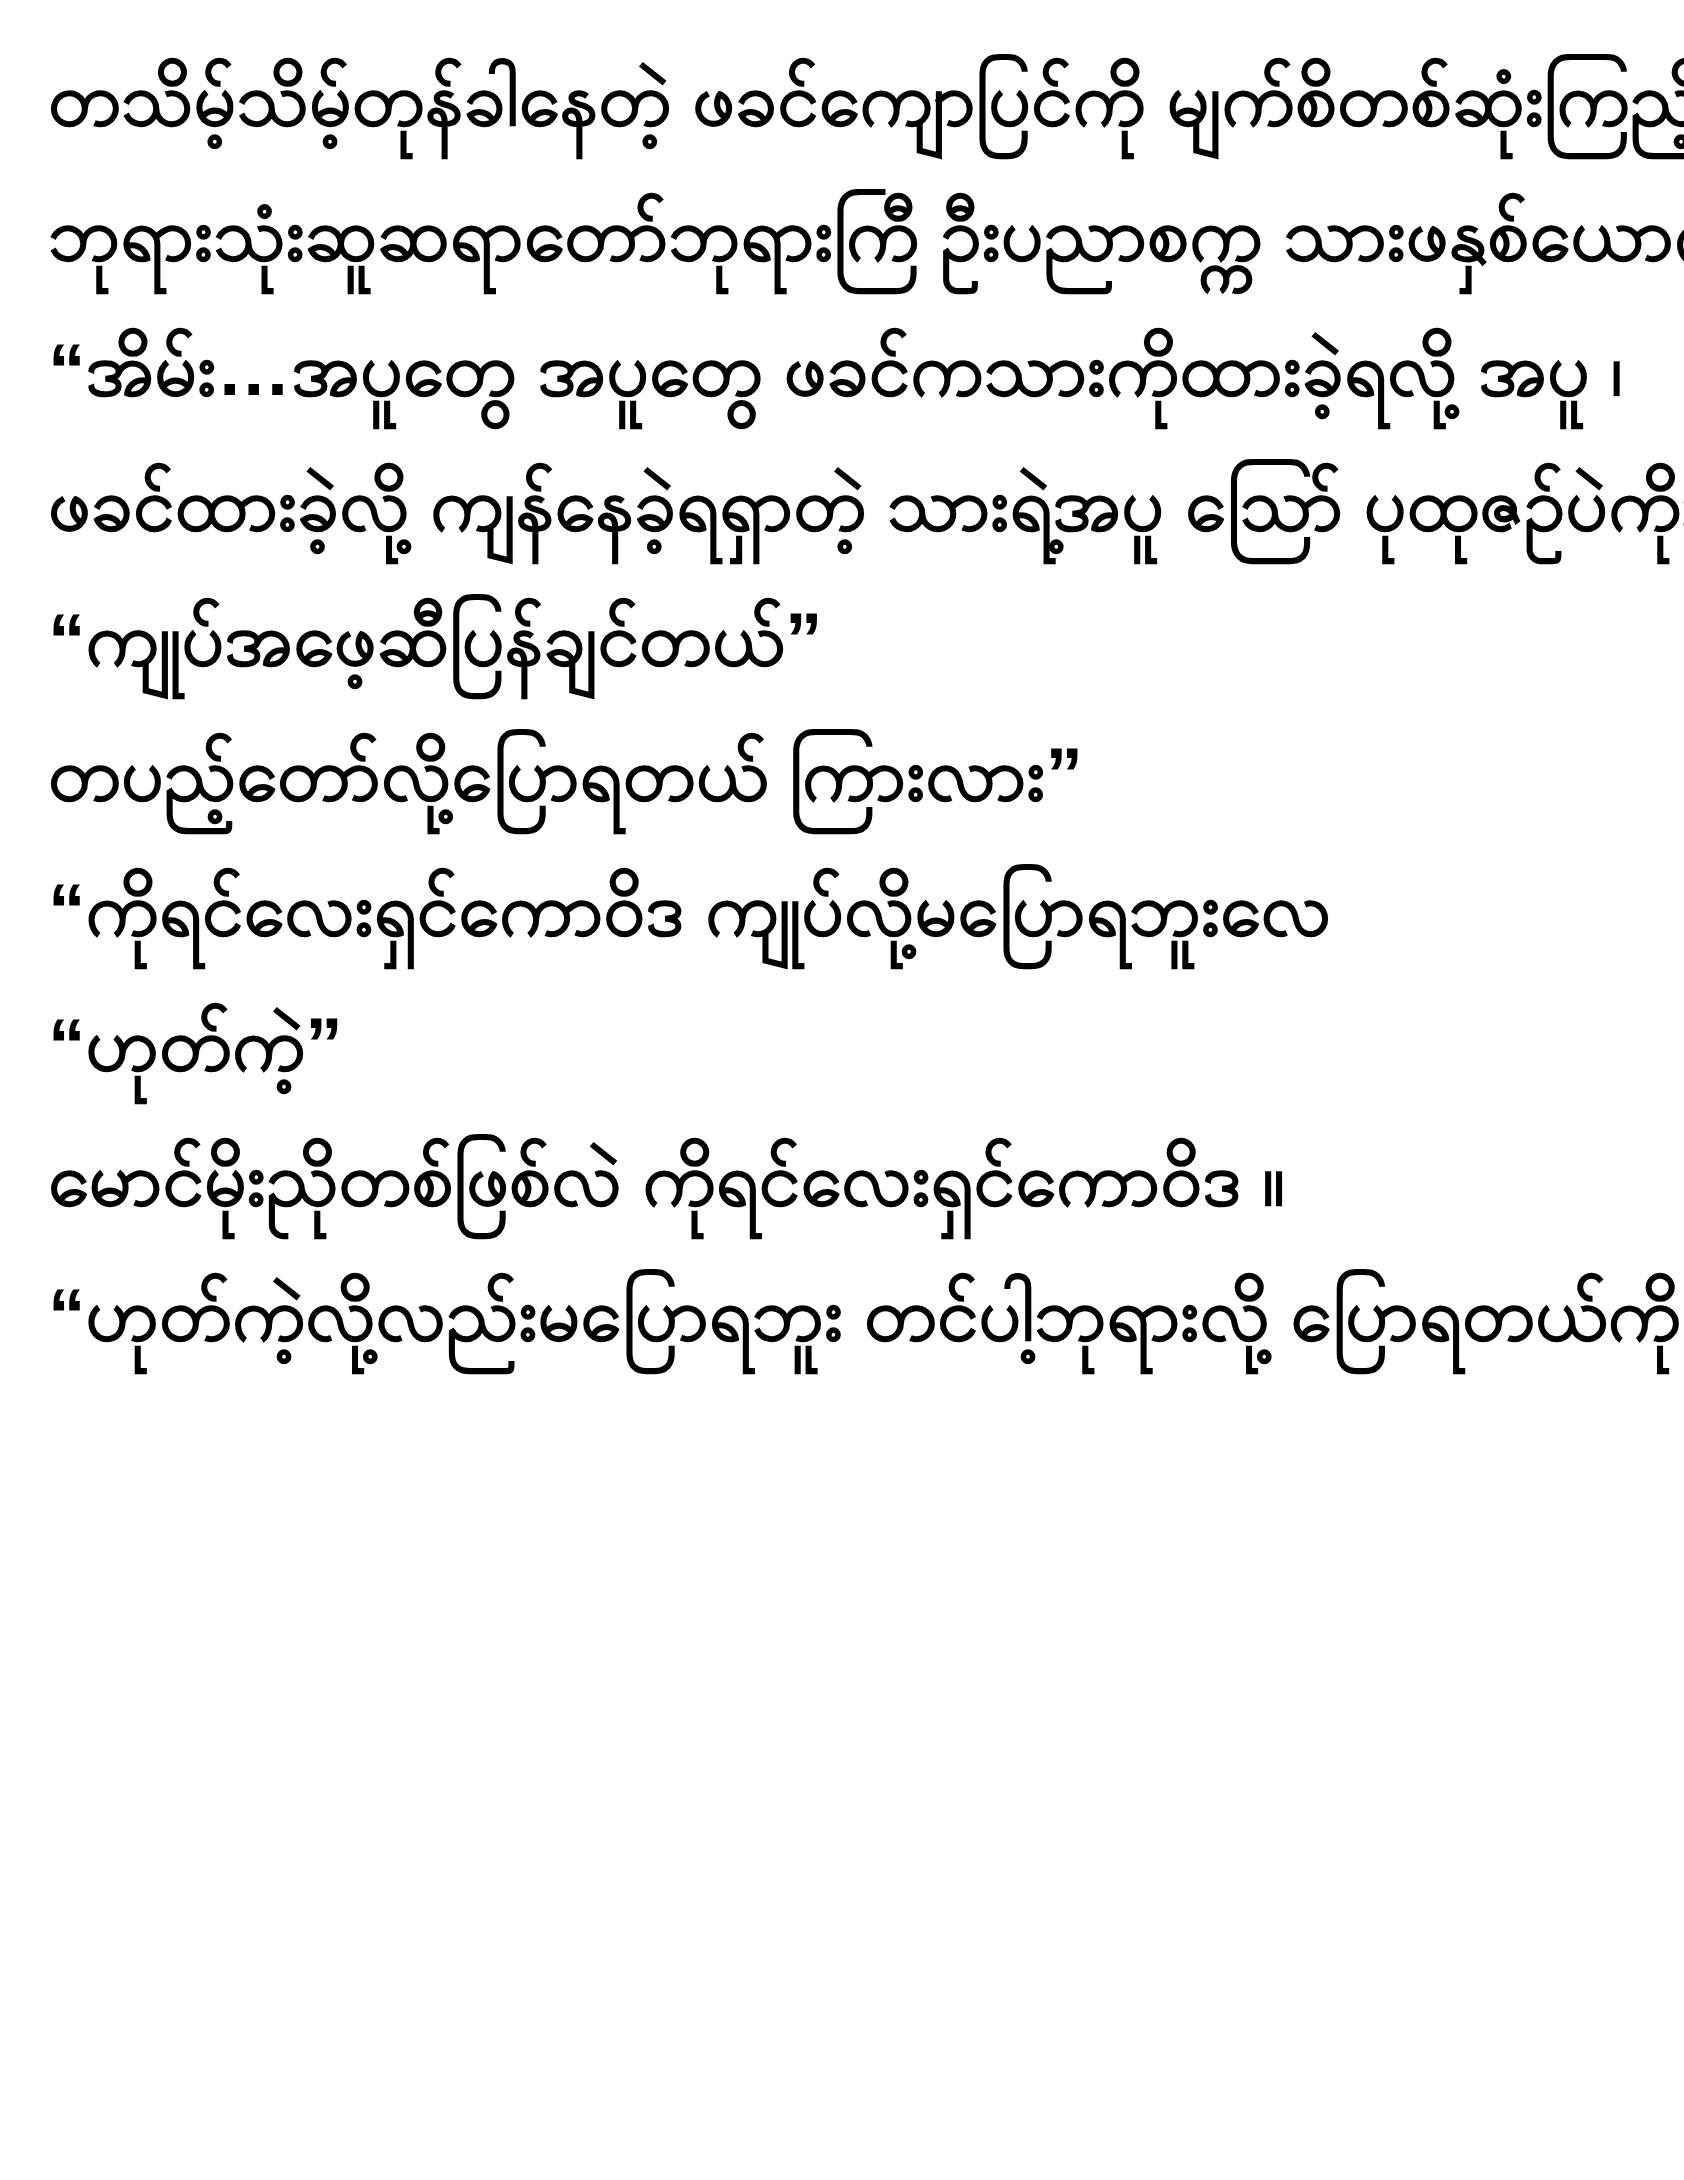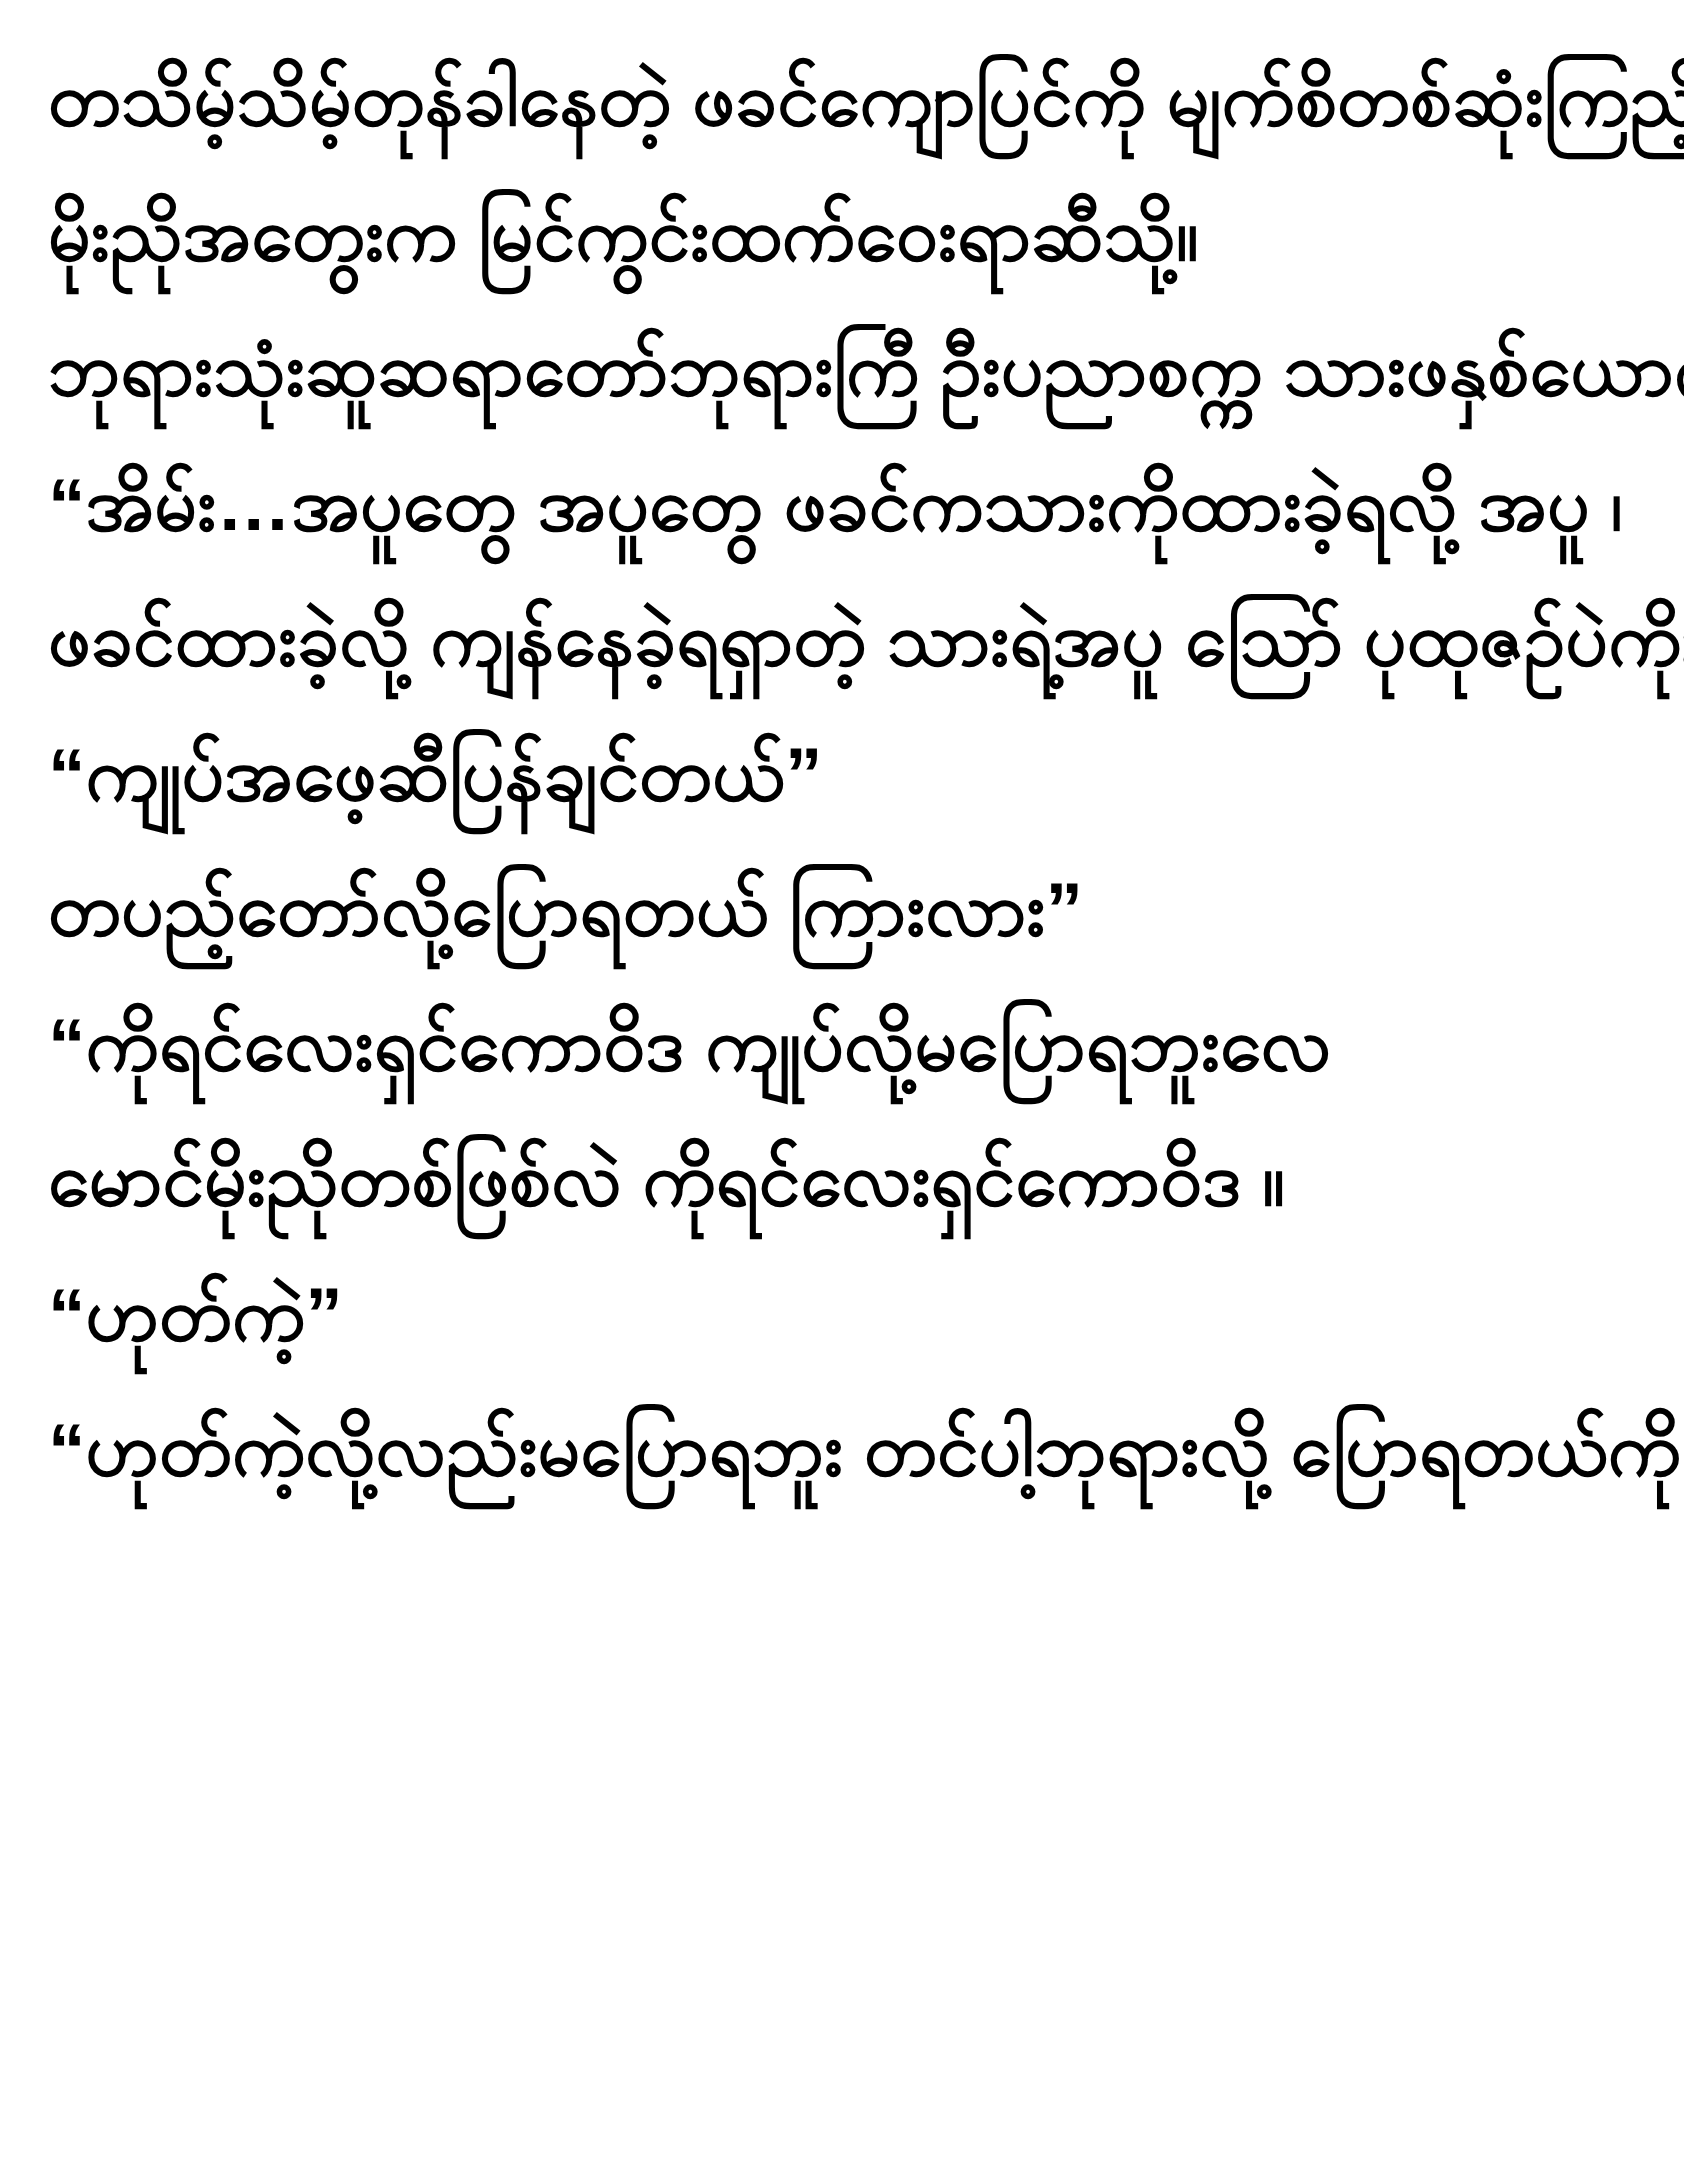--- a/index.html
+++ b/index.html
@@ -29,24 +29,23 @@
     color: #000000;
     white-space: nowrap;
     letter-spacing: 0px;
   }
 </style>
 </head>
 <body>
 
 <div class="page">
   <div class="text-line">တသိမ့်သိမ့်တုန်ခါနေတဲ့ ဖခင်ကျောပြင်ကို မျက်စိတစ်ဆုံးကြည့်ရင်း</div>
-  <div class="text-line">မိုးညိုအတွေးက မြင်ကွင်းထက်ဝေးရာဆီသို့။</div>
   <div class="text-line">ဘုရားသုံးဆူဆရာတော်ဘုရားကြီ ဦးပညာစက္က သားဖနှစ်ယောက်ရဲ့</div>
   <div class="text-line">“အိမ်း…အပူတွေ အပူတွေ ဖခင်ကသားကိုထားခဲ့ရလို့ အပူ ၊</div>
   <div class="text-line">ဖခင်ထားခဲ့လို့ ကျန်နေခဲ့ရရှာတဲ့ သားရဲ့အပူ သြော် ပုထုဇဉ်ပဲကိုး..”</div>
   <div class="text-line">“ကျုပ်အဖေ့ဆီပြန်ချင်တယ်”</div>
   <div class="text-line">တပည့်တော်လို့ပြောရတယ် ကြားလား”</div>
   <div class="text-line">“ကိုရင်လေးရှင်ကောဝိဒ ကျုပ်လို့မပြောရဘူးလေ</div>
+  <div class="text-line">“ဟုတ်ကဲ့”</div>
   <div class="text-line">မောင်မိုးညိုတစ်ဖြစ်လဲ ကိုရင်လေးရှင်ကောဝိဒ ။</div>
-  <div class="text-line">“ဟုတ်ကဲ့”</div>
   <div class="text-line">“ဟုတ်ကဲ့လို့လည်းမပြောရဘူး တင်ပါ့ဘုရားလို့ ပြောရတယ်ကိုရင်”</div>
 </div>
 
 
 </body></html>

